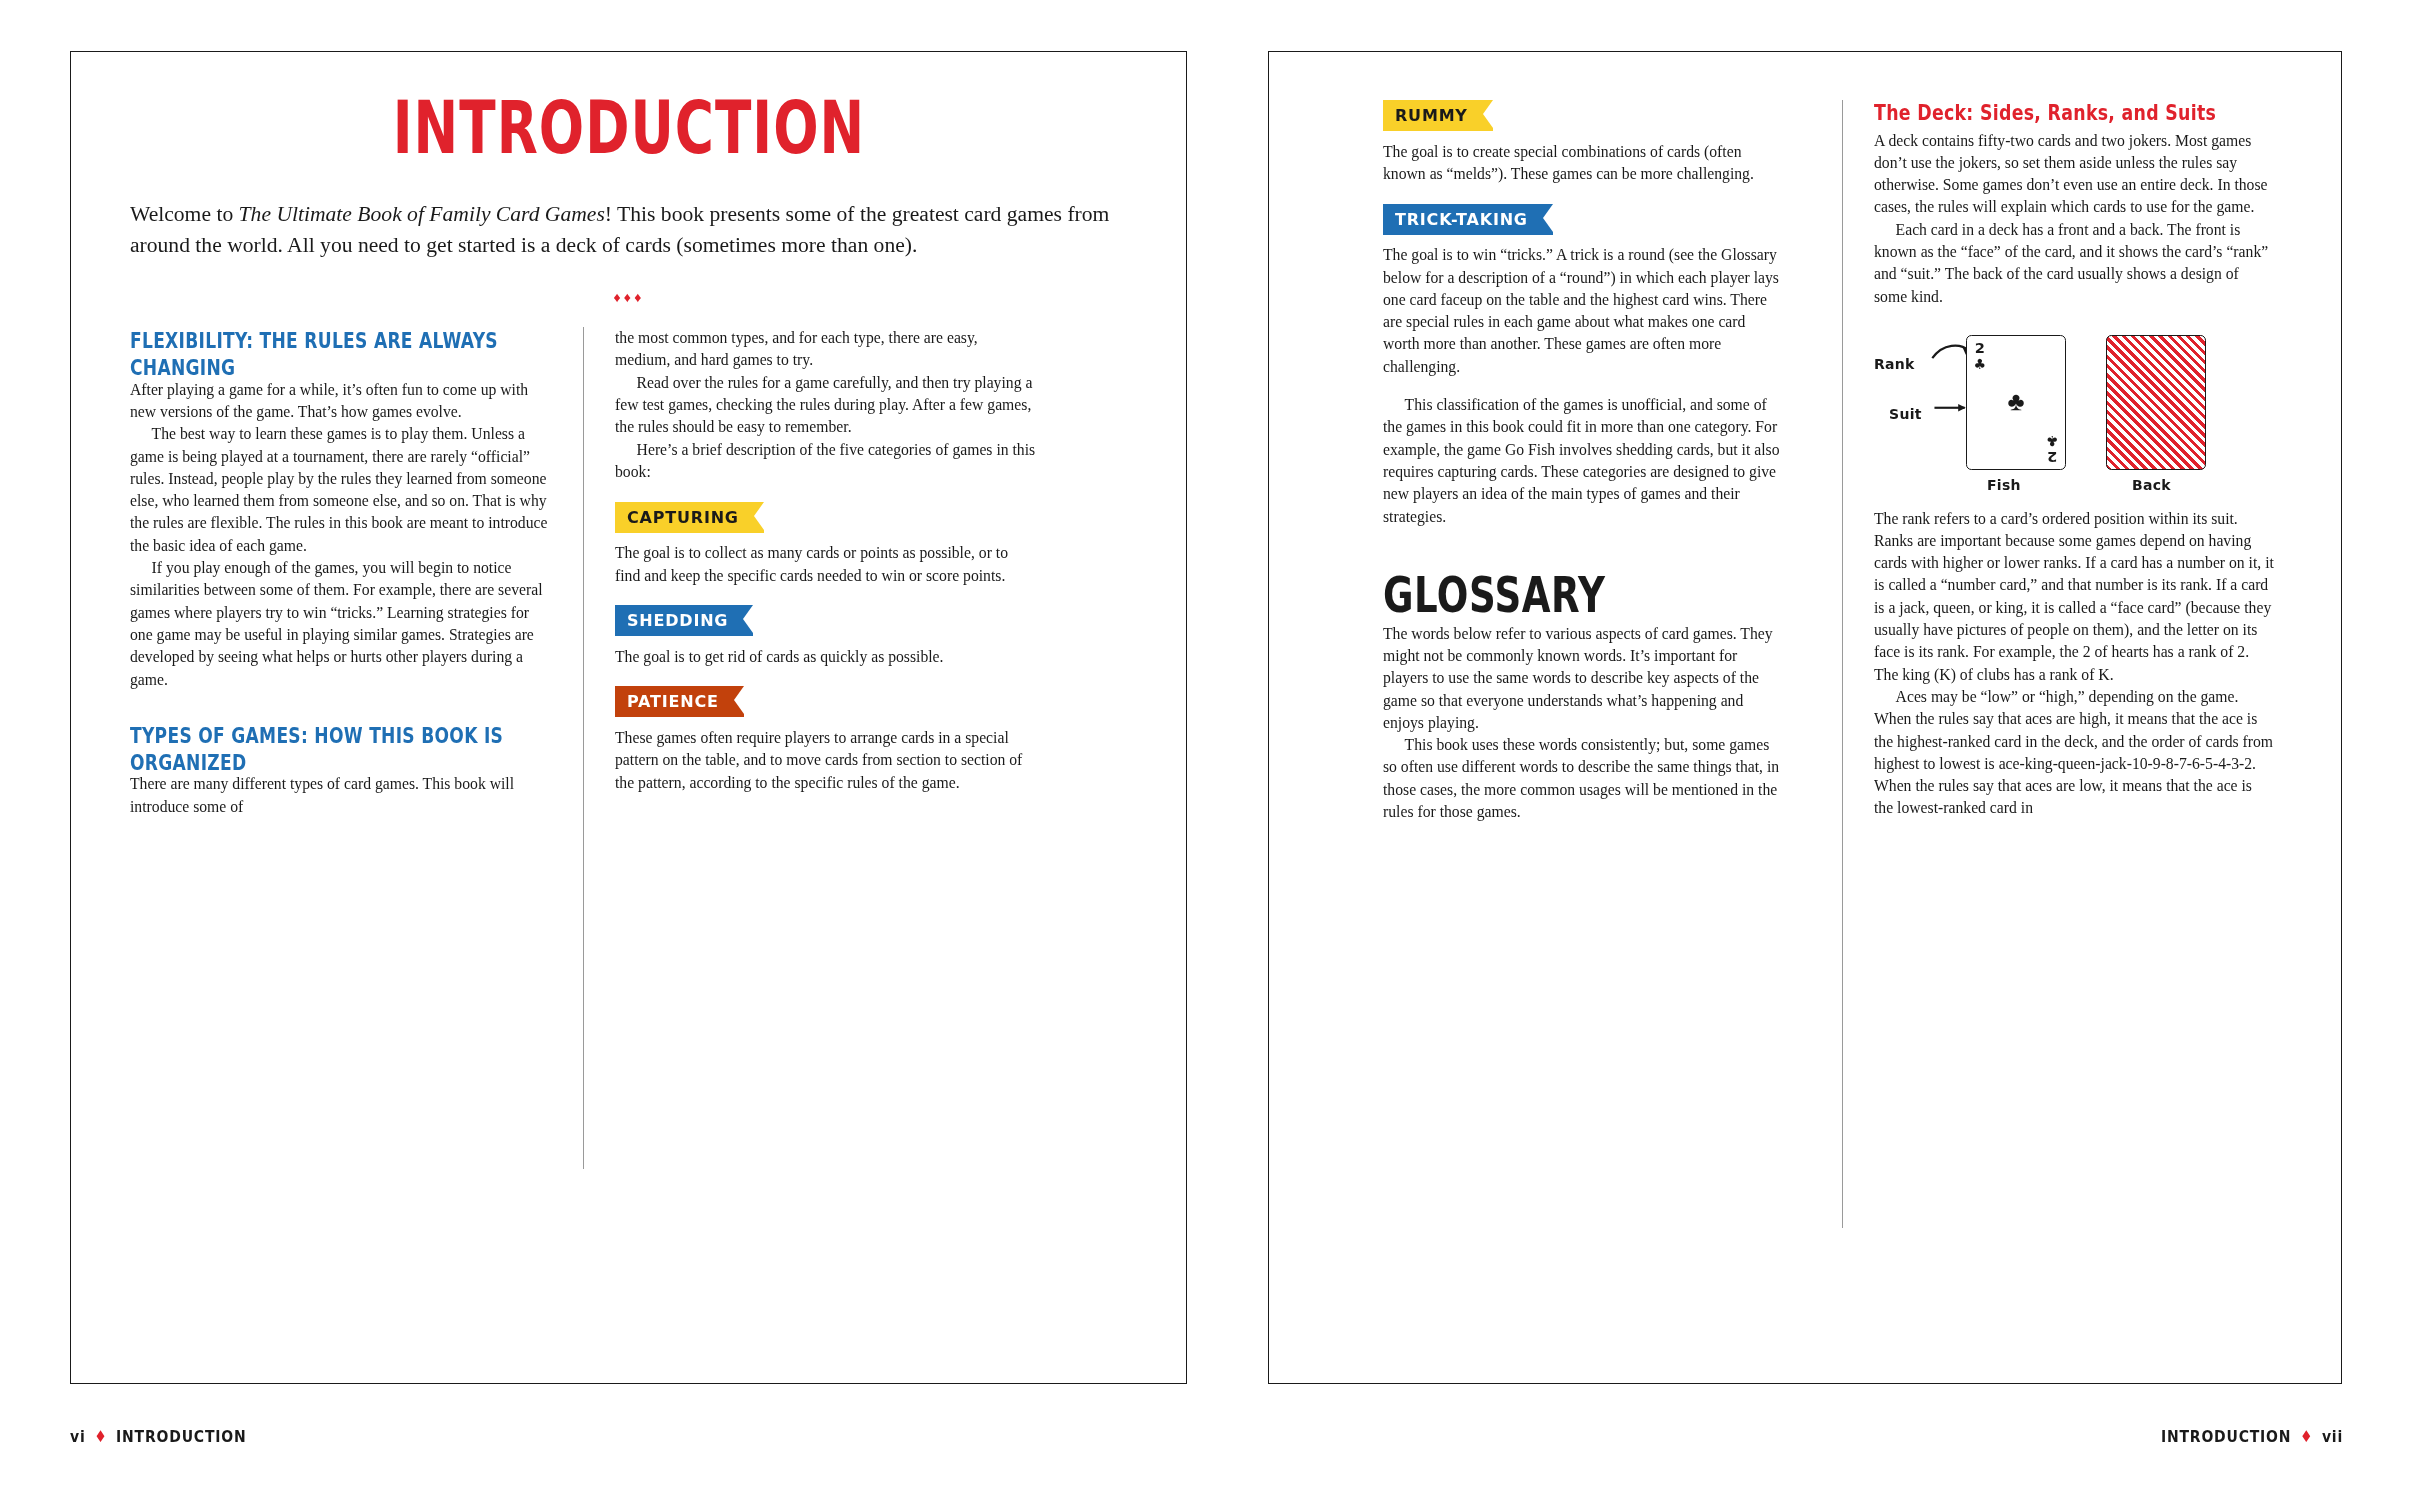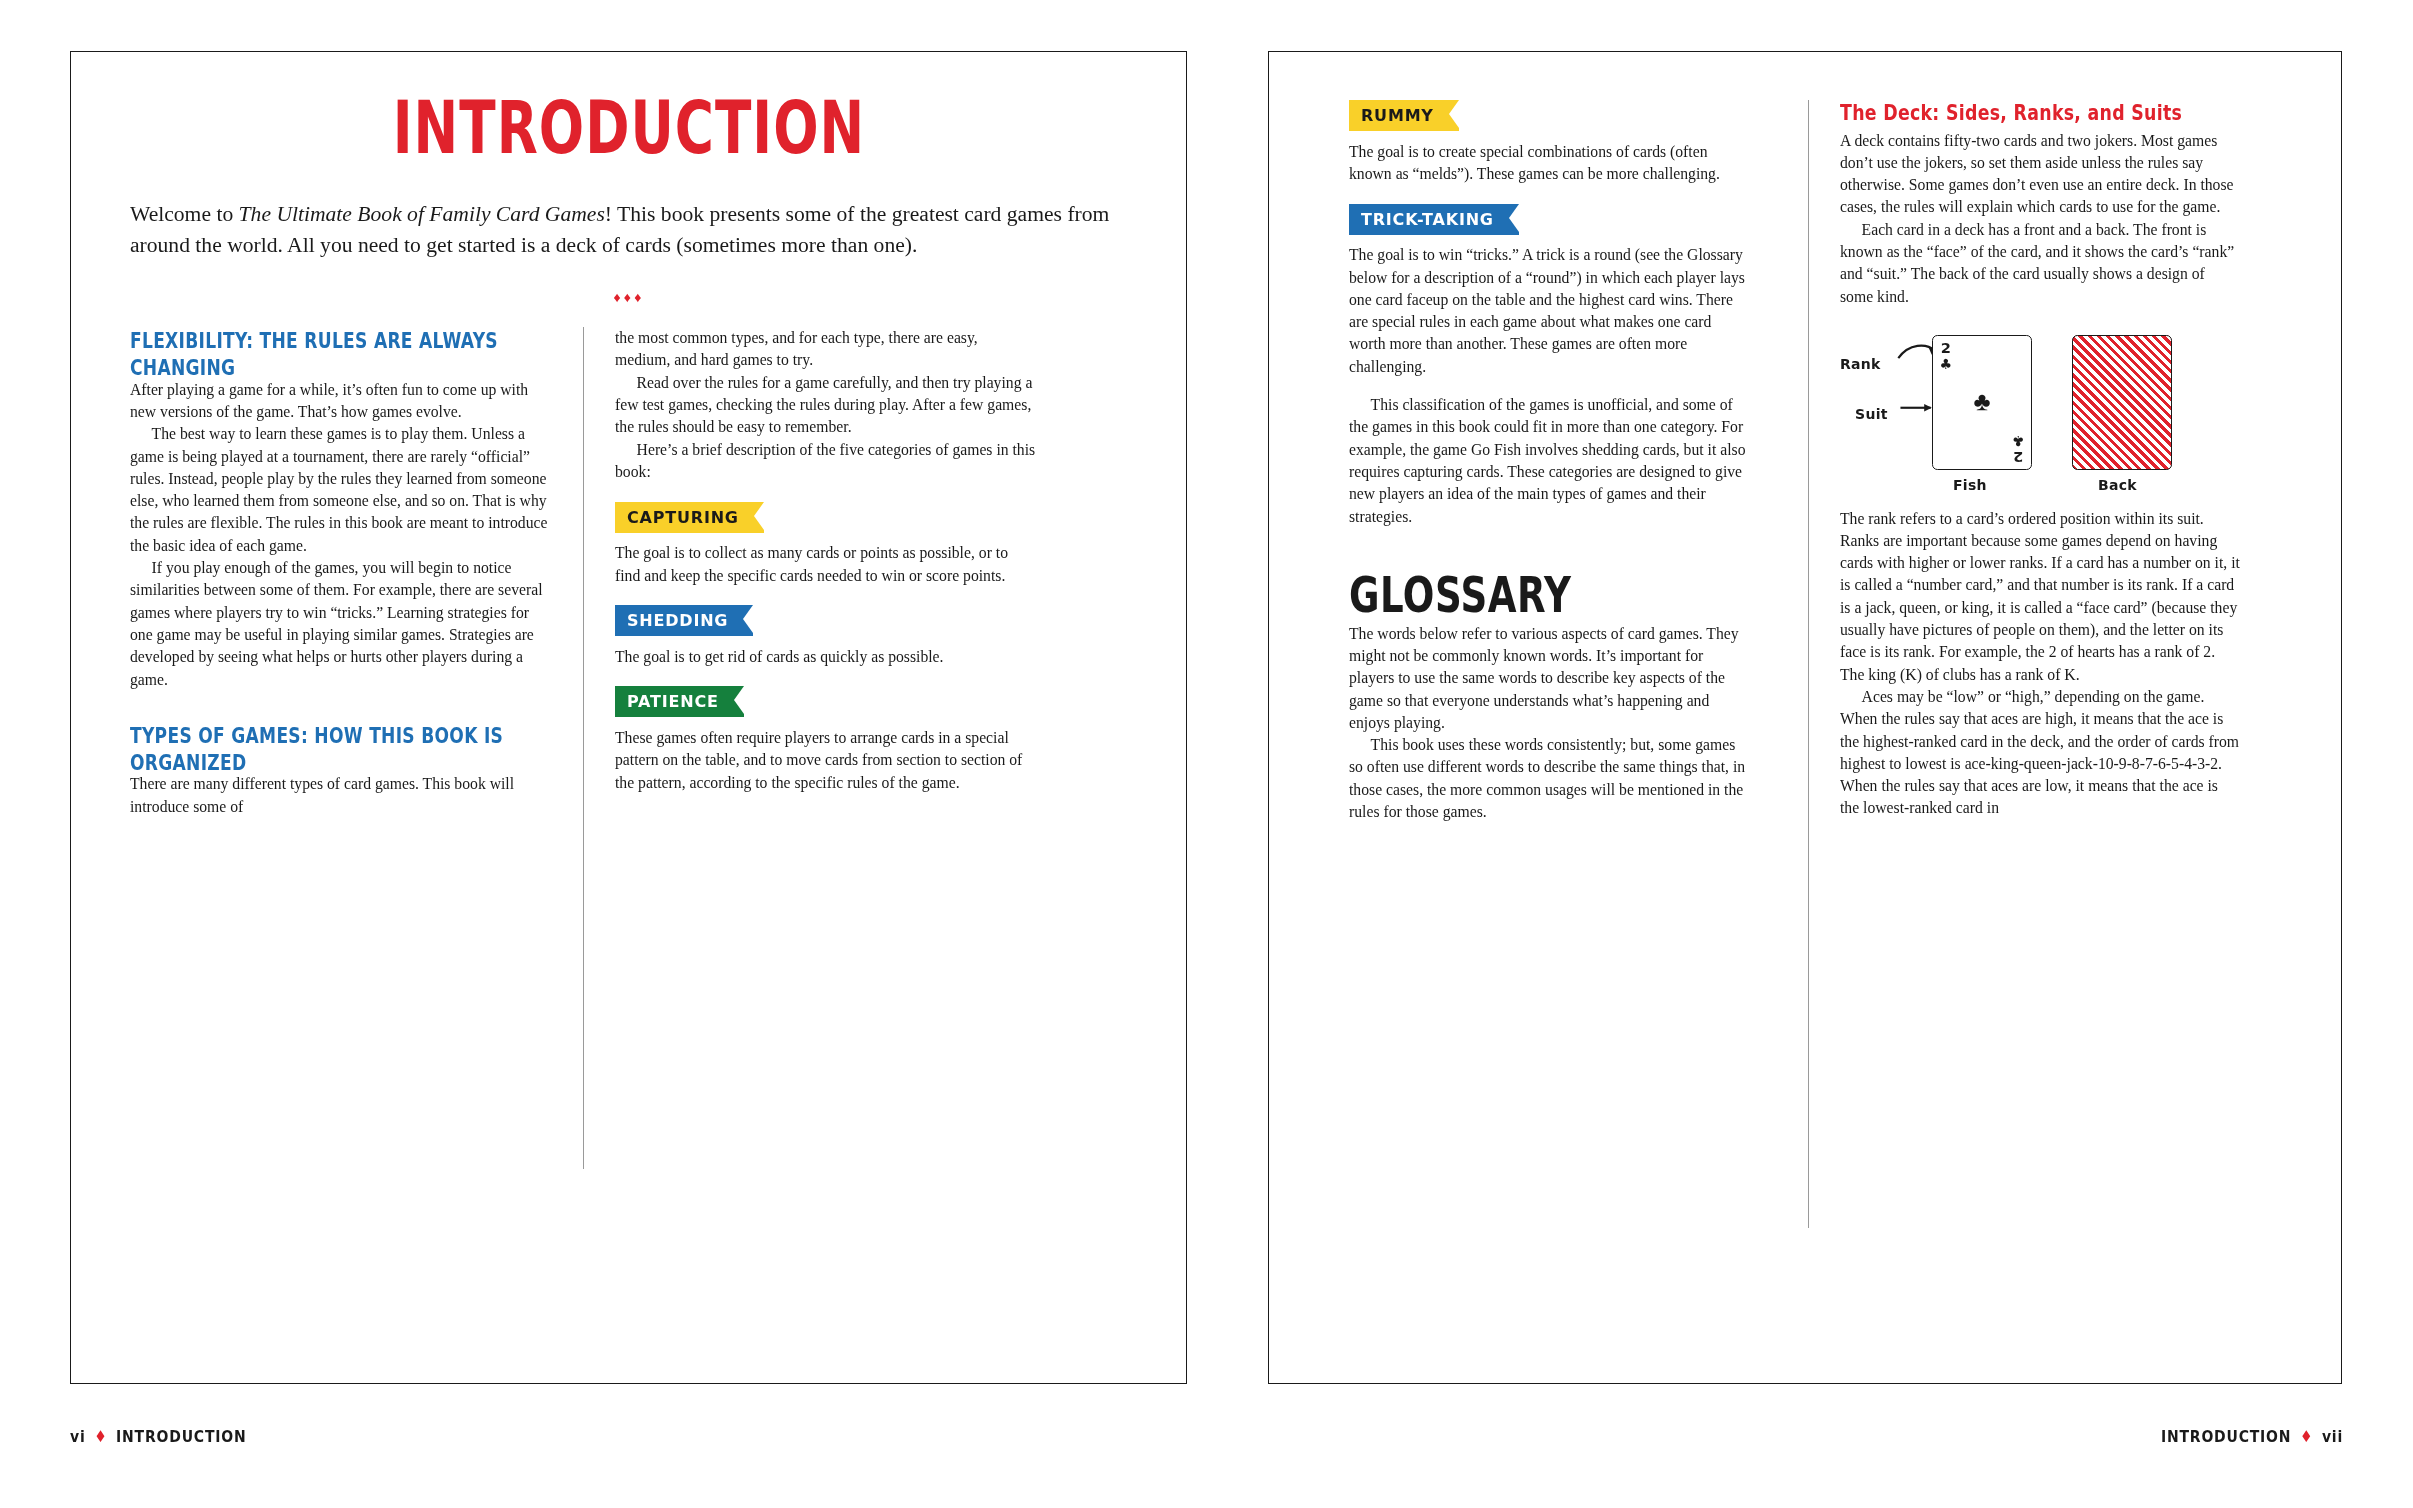--- a/index.html
+++ b/index.html
@@ -116,35 +116,35 @@
     font-family: "DejaVu Sans", sans-serif;
     font-weight: bold;
     font-size: 16px;
     letter-spacing: 0.8px;
     color: #1a1a1a;
     padding: 6px 25px 6px 12px;
     margin: 18.3px 0 9.7px 0;
   }
   .ribbon.yellow { background: #f9d029; color: #1a1a1a; }
   .ribbon.blue   { background: #1f6fb4; color: #ffffff; }
-  .ribbon.red    { background: #15803d; color: #ffffff; }
+  .ribbon.red    { background: #c2410c; color: #ffffff; }
   .ribbon::after {
     content: "";
     position: absolute;
     right: 0; top: 0;
     width: 0; height: 0;
     border-top: 14.6px solid transparent;
     border-bottom: 14.6px solid transparent;
     border-right: 10.8px solid #ffffff;
   }
 
   
   .right-inner {
     position: absolute;
-    left: 1349px;
+    left: 1383px;
     top: 100px;
     width: 917px;
     display: flex;
   }
   .rcol { width: 432px; box-sizing: border-box; }
   .rcol-left { padding-right: 30px; }
   .rcol-right {
     padding-left: 31px;
     border-left: 1.1px solid #9a9a9a;
     min-height: 1128px;

